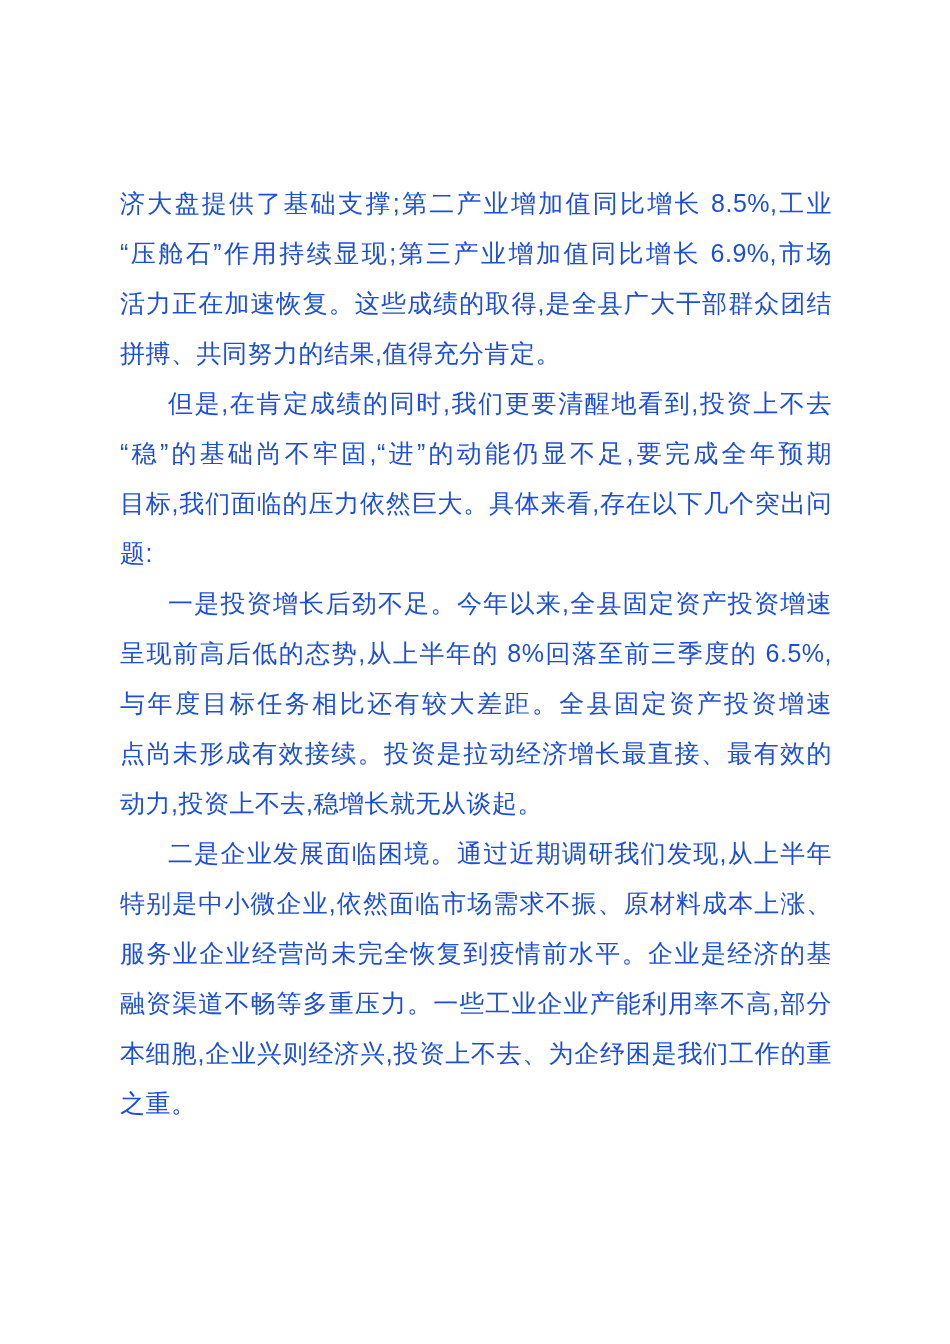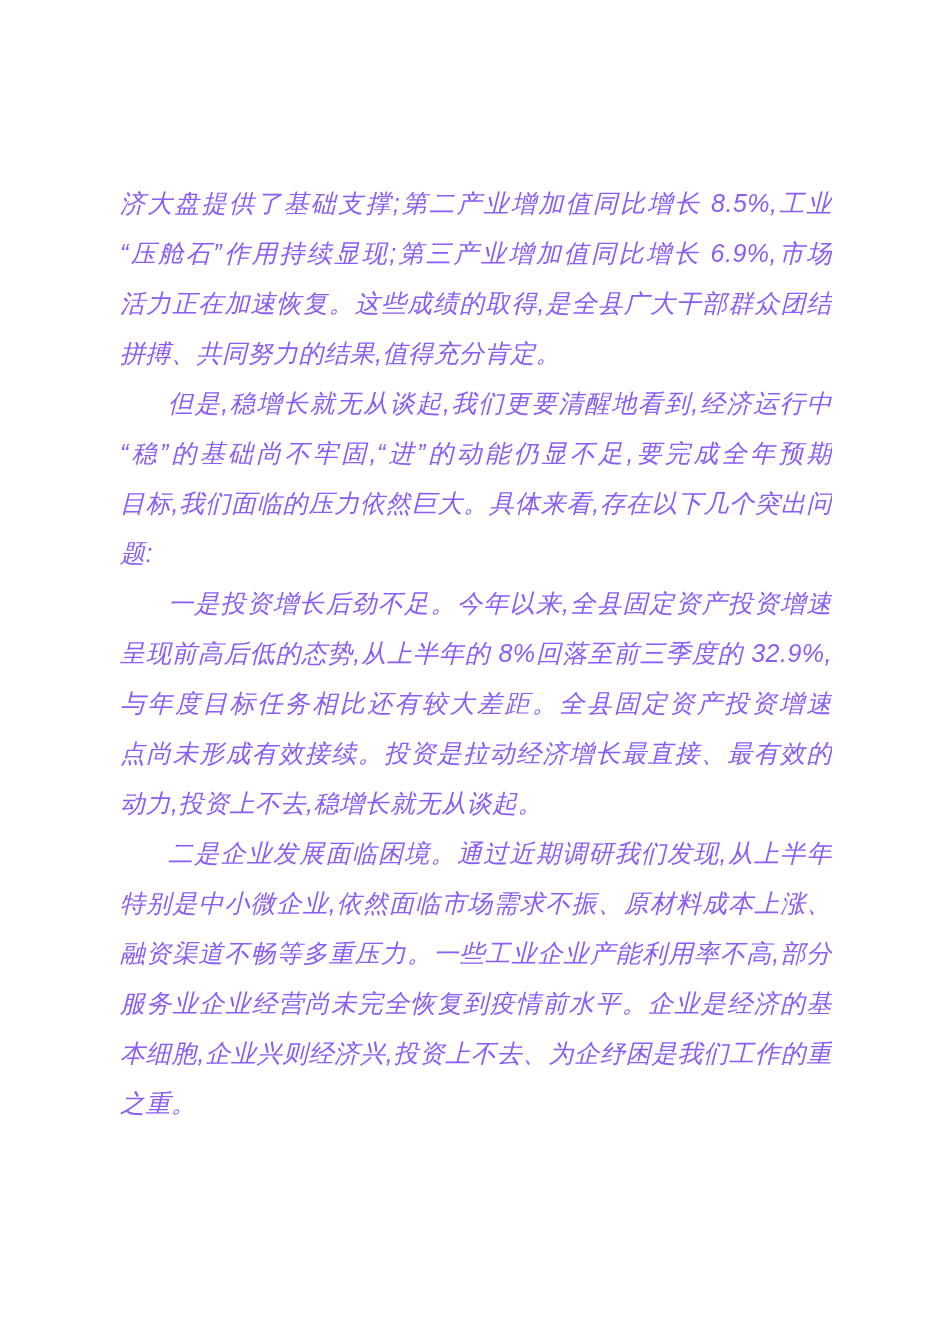--- a/index.html
+++ b/index.html
@@ -45,42 +45,42 @@
     text-align-last: left;
   }
   .line-indent {
     text-indent: 48px;
   }
 </style>
 </head>
 <body>
 
 <div class="page">
-  <div class="text-block" style="background: rgb(255, 255, 255); color: #8b5cf6; font-style: italic;">
+  <div class="text-block" style="background: rgb(255, 255, 255); color: #1d4ed8;">
       <div class="paragraph">
         <div class="line line-justify">济大盘提供了基础支撑;第二产业增加值同比增长 8.5%,工业</div>
         <div class="line line-justify">“压舱石”作用持续显现;第三产业增加值同比增长 6.9%,市场</div>
         <div class="line line-justify">活力正在加速恢复。这些成绩的取得,是全县广大干部群众团结</div>
         <div class="line line-last">拼搏、共同努力的结果,值得充分肯定。</div>
       </div>
       <div class="paragraph">
-        <div class="line line-justify line-indent">但是,稳增长就无从谈起,我们更要清醒地看到,经济运行中</div>
+        <div class="line line-justify line-indent">但是,在肯定成绩的同时,我们更要清醒地看到,投资上不去</div>
         <div class="line line-justify">“稳”的基础尚不牢固,“进”的动能仍显不足,要完成全年预期</div>
         <div class="line line-justify">目标,我们面临的压力依然巨大。具体来看,存在以下几个突出问</div>
         <div class="line line-last">题:</div>
       </div>
       <div class="paragraph">
         <div class="line line-justify line-indent">一是投资增长后劲不足。今年以来,全县固定资产投资增速</div>
-        <div class="line line-justify">呈现前高后低的态势,从上半年的 8%回落至前三季度的 32.9%,</div>
+        <div class="line line-justify">呈现前高后低的态势,从上半年的 8%回落至前三季度的 6.5%,</div>
         <div class="line line-justify">与年度目标任务相比还有较大差距。全县固定资产投资增速</div>
         <div class="line line-justify">点尚未形成有效接续。投资是拉动经济增长最直接、最有效的</div>
         <div class="line line-last">动力,投资上不去,稳增长就无从谈起。</div>
       </div>
       <div class="paragraph">
         <div class="line line-justify line-indent">二是企业发展面临困境。通过近期调研我们发现,从上半年的</div>
         <div class="line line-justify">特别是中小微企业,依然面临市场需求不振、原材料成本上涨、</div>
+        <div class="line line-justify">服务业企业经营尚未完全恢复到疫情前水平。企业是经济的基</div>
         <div class="line line-justify">融资渠道不畅等多重压力。一些工业企业产能利用率不高,部分</div>
-        <div class="line line-justify">服务业企业经营尚未完全恢复到疫情前水平。企业是经济的基</div>
         <div class="line line-justify">本细胞,企业兴则经济兴,投资上不去、为企纾困是我们工作的重中</div>
         <div class="line line-last">之重。</div>
       </div>
     </div>
 </div>
 
 </body></html>

